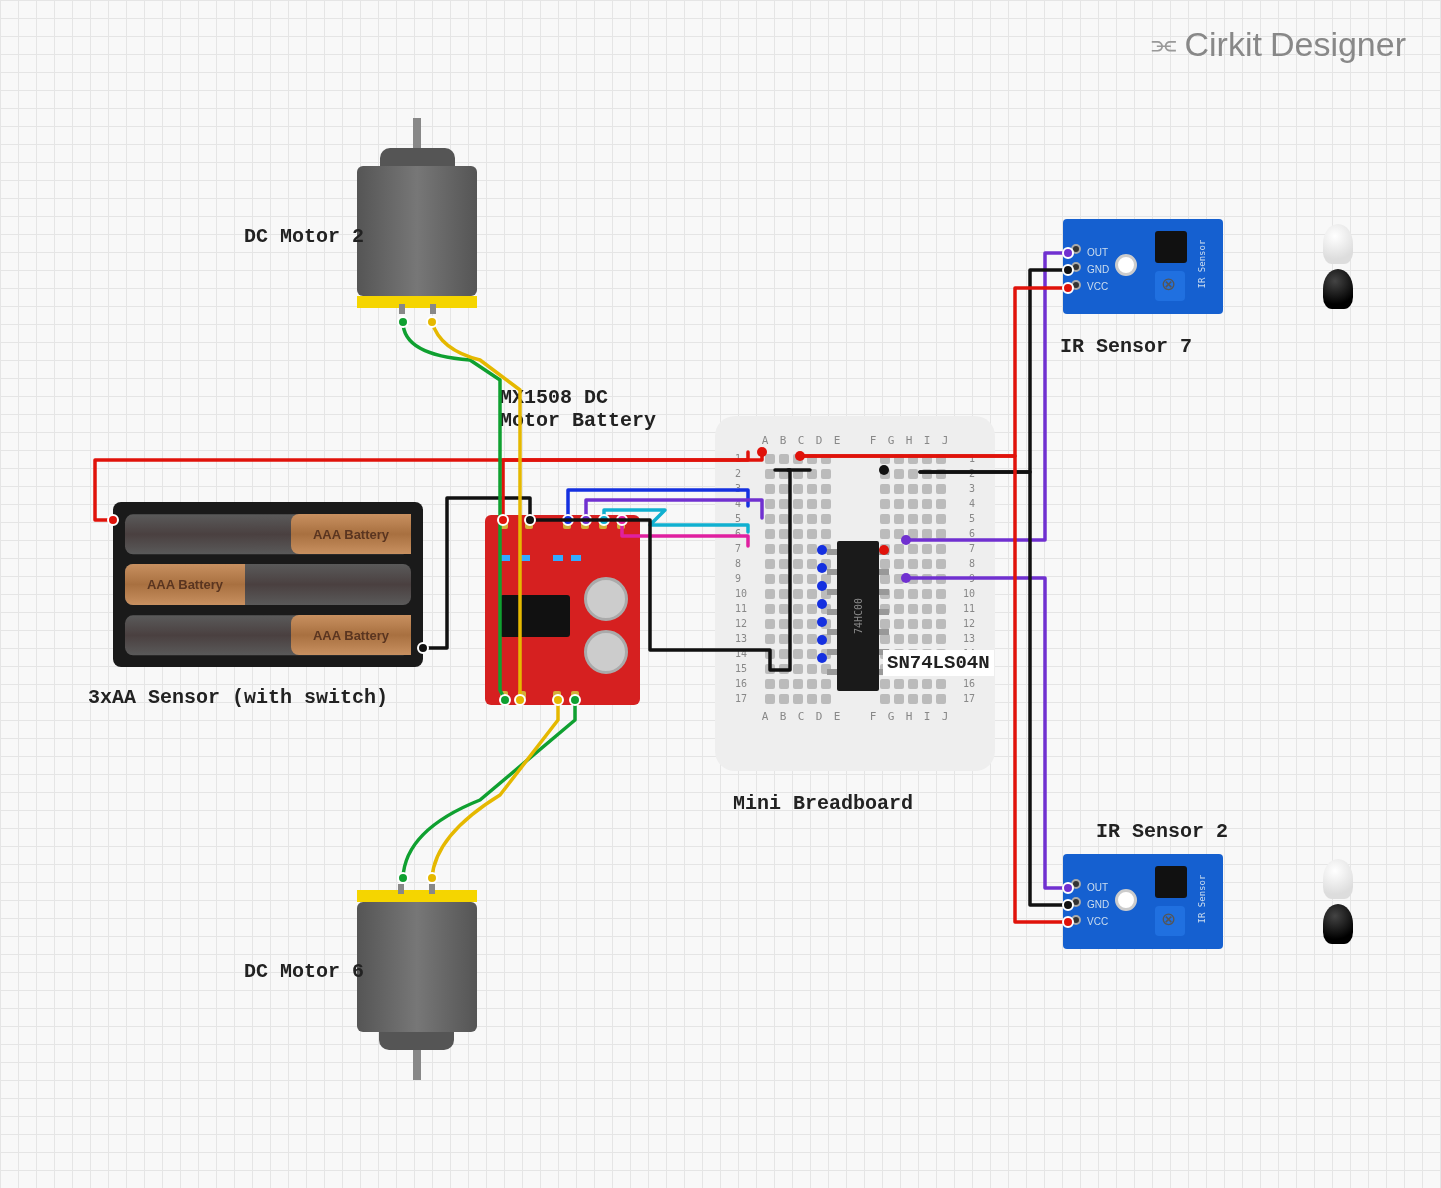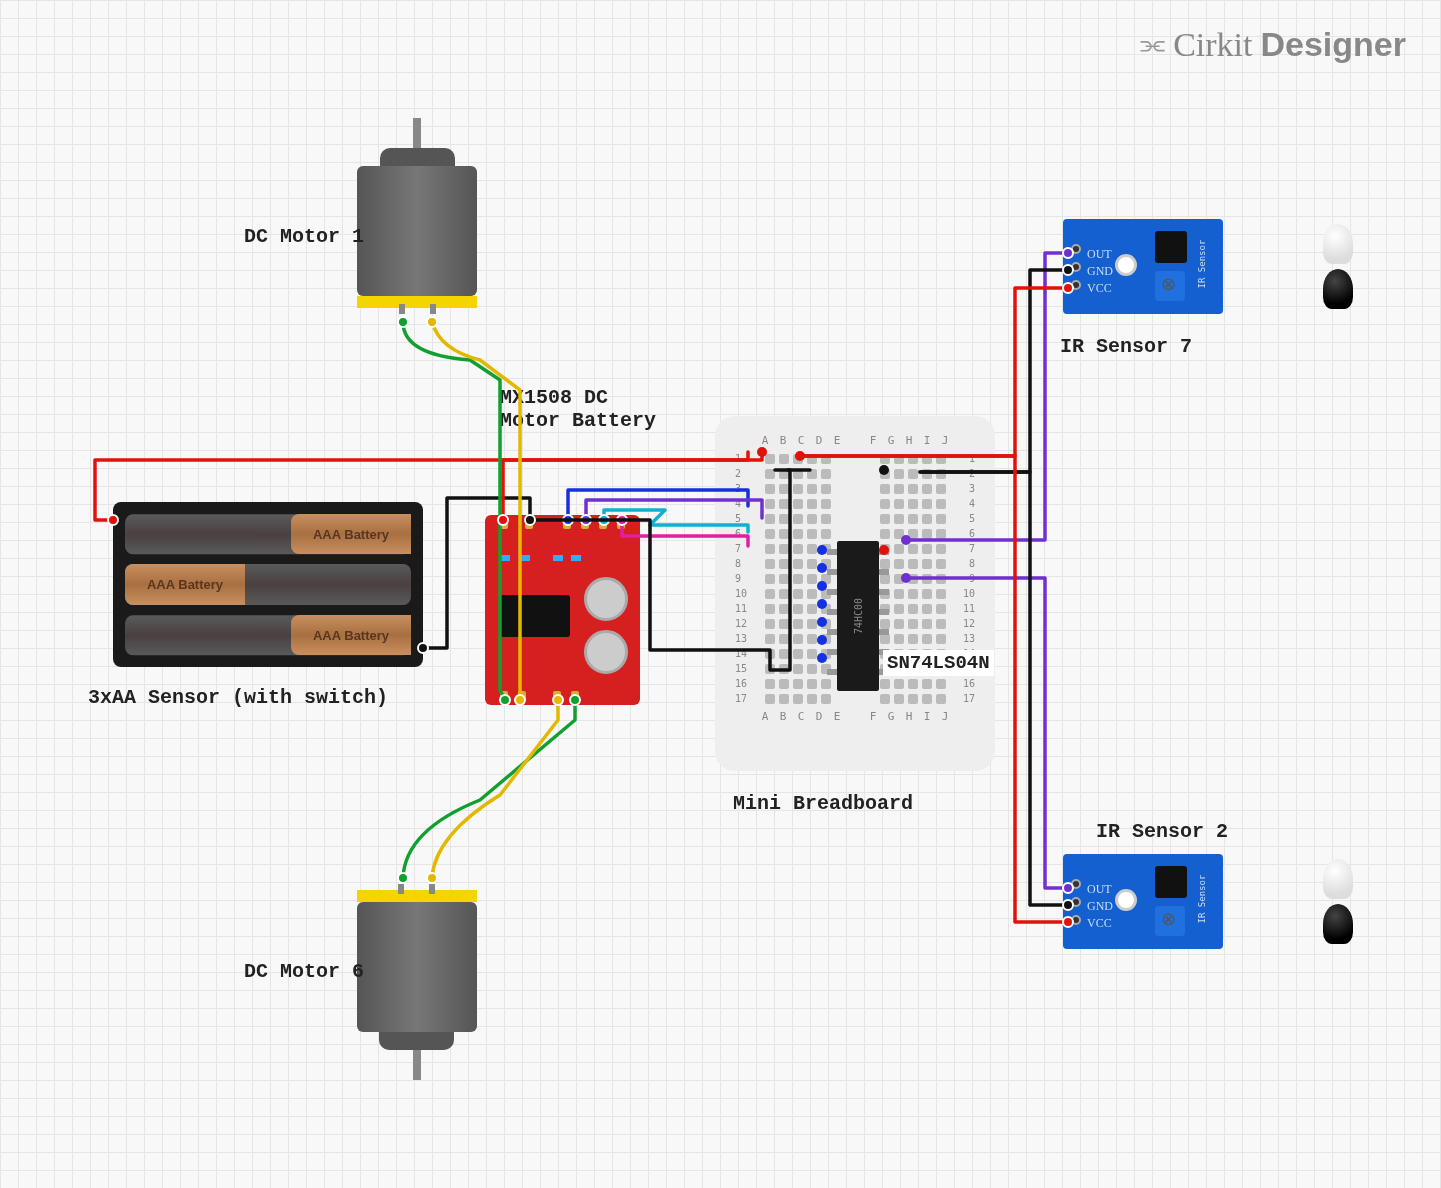--- a/index.html
+++ b/index.html
@@ -19,22 +19,22 @@
       position: absolute;
       top: 25px;
       right: 35px;
       font-size: 34px;
       color: #888;
       display: flex;
       align-items: center;
       gap: 8px;
     }
     .logo-icon { font-size: 28px; color: #999; }
-    .logo-cirkit { font-weight: 400; font-family: Liberation Serif, serif; }
-    .logo-designer { font-weight: 700; }
+    .logo-cirkit { font-weight: 400; }
+    .logo-designer { font-weight: 400; }
     .label {
       position: absolute;
       font-size: 20px;
       font-family: 'Courier New', monospace;
       color: #222;
       font-weight: bold;
     }
     
     .motor {
       position: absolute;
@@ -143,21 +143,21 @@
     .ir-board {
       width: 160px; height: 95px;
       background: #1560d0;
       border-radius: 4px;
       position: relative;
     }
     .ir-pins-area {
       position: absolute; left: 8px; top: 25px; display: flex; flex-direction: column; gap: 8px;
     }
     .ir-pin { width: 10px; height: 10px; background: #333; border-radius: 50%; border: 2px solid #aaa; }
-    .ir-pin-label { position: absolute; font-size: 12px; color: #cde; font-family: Liberation Serif, serif; }
+    .ir-pin-label { position: absolute; font-size: 10px; color: #cde; font-family: Liberation Sans, sans-serif; }
     .ir-chip { position: absolute; width: 32px; height: 32px; background: #111; border-radius: 3px; }
     .ir-pot { position: absolute; width: 30px; height: 30px; background: #2070e0; border-radius: 4px; }
     .ir-pot::after { content: '⊗'; position: absolute; top: 2px; left: 6px; color: #555; font-size: 18px; }
     .ir-circle { position: absolute; width: 22px; height: 22px; background: #fff; border: 3px solid #ccc; border-radius: 50%; }
     .ir-text-rot { position: absolute; font-size: 9px; color: #cde; transform: rotate(-90deg); white-space: nowrap; font-family: monospace; }
     .ir-leds {
       position: absolute; right: -65px; top: 5px; width: 60px; height: 85px;
     }
     .ir-led-clear {
       width: 30px; height: 40px;
@@ -191,21 +191,21 @@
 <div class="motor" style="left: 357px; top: 118px;">
   <div class="motor-shaft-top"></div>
   <div class="motor-cap-top"></div>
   <div class="motor-body"></div>
   <div class="motor-band"></div>
   <div class="motor-terminals">
       <div class="motor-terminal"></div>
       <div class="motor-terminal"></div>
     </div>
 </div>
-<div class="label" style="left: 244px; top: 225px;">DC Motor 1</div>
+<div class="label" style="left: 244px; top: 225px;">DC Motor 2</div>
 
 <div class="motor flipped" style="left: 357px; top: 880px;">
   <div class="motor-shaft-top"></div>
   <div class="motor-cap-top"></div>
   <div class="motor-body"></div>
   <div class="motor-band"></div>
   <div class="motor-terminals">
       <div class="motor-terminal"></div>
       <div class="motor-terminal"></div>
     </div>

